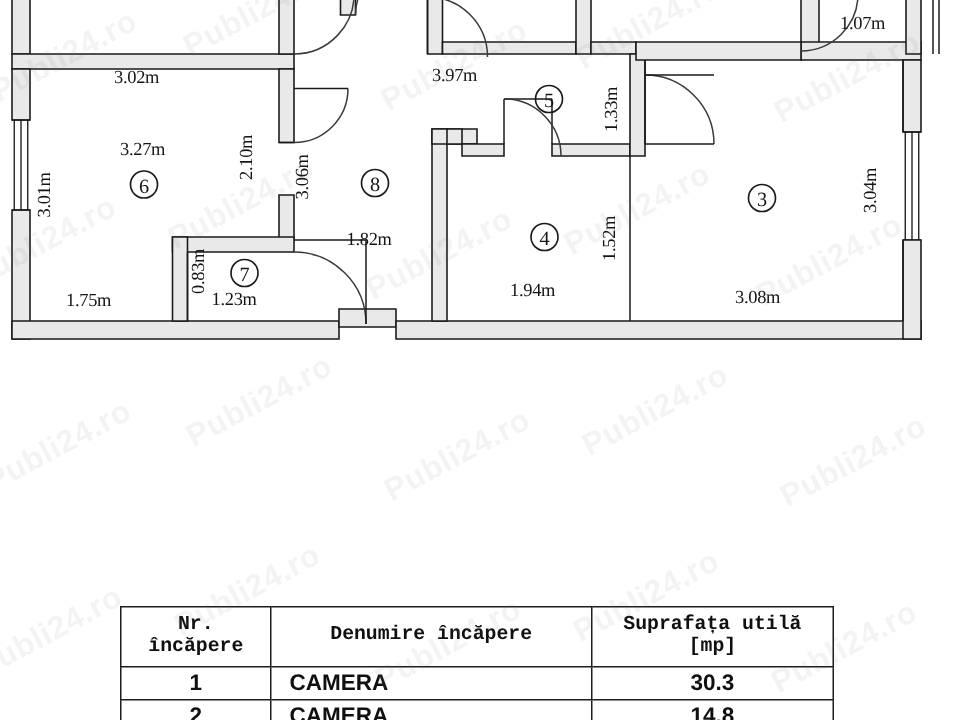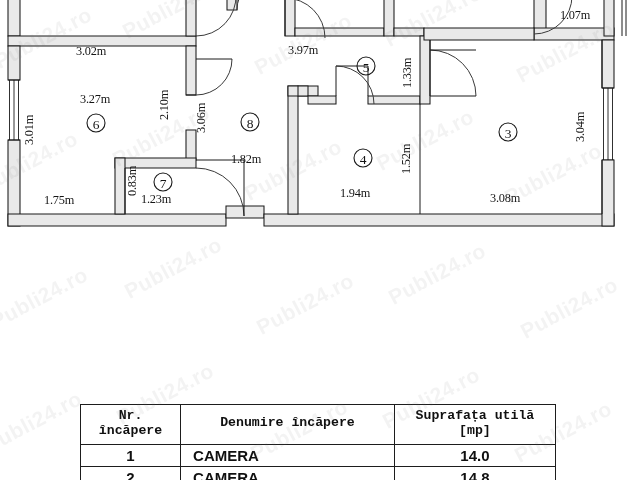--- a/index.html
+++ b/index.html
@@ -294,21 +294,21 @@
           <div>încăpere</div>
         </th>
         <th class="col-name" style="text-align:center; padding-left:2px !important;">Denumire încăpere</th>
         <th class="col-area">Suprafața utilă [mp]</th>
       </tr>
     </thead>
     <tbody>
       <tr>
         <td class="col-nr">1</td>
         <td class="col-name">CAMERA</td>
-        <td class="col-area">14.0</td>
+        <td class="col-area">30.3</td>
       </tr>
       <tr>
         <td class="col-nr">2</td>
         <td class="col-name">CAMERA</td>
         <td class="col-area">14.8</td>
       </tr>
     </tbody>
   </table>
 
 </div>

